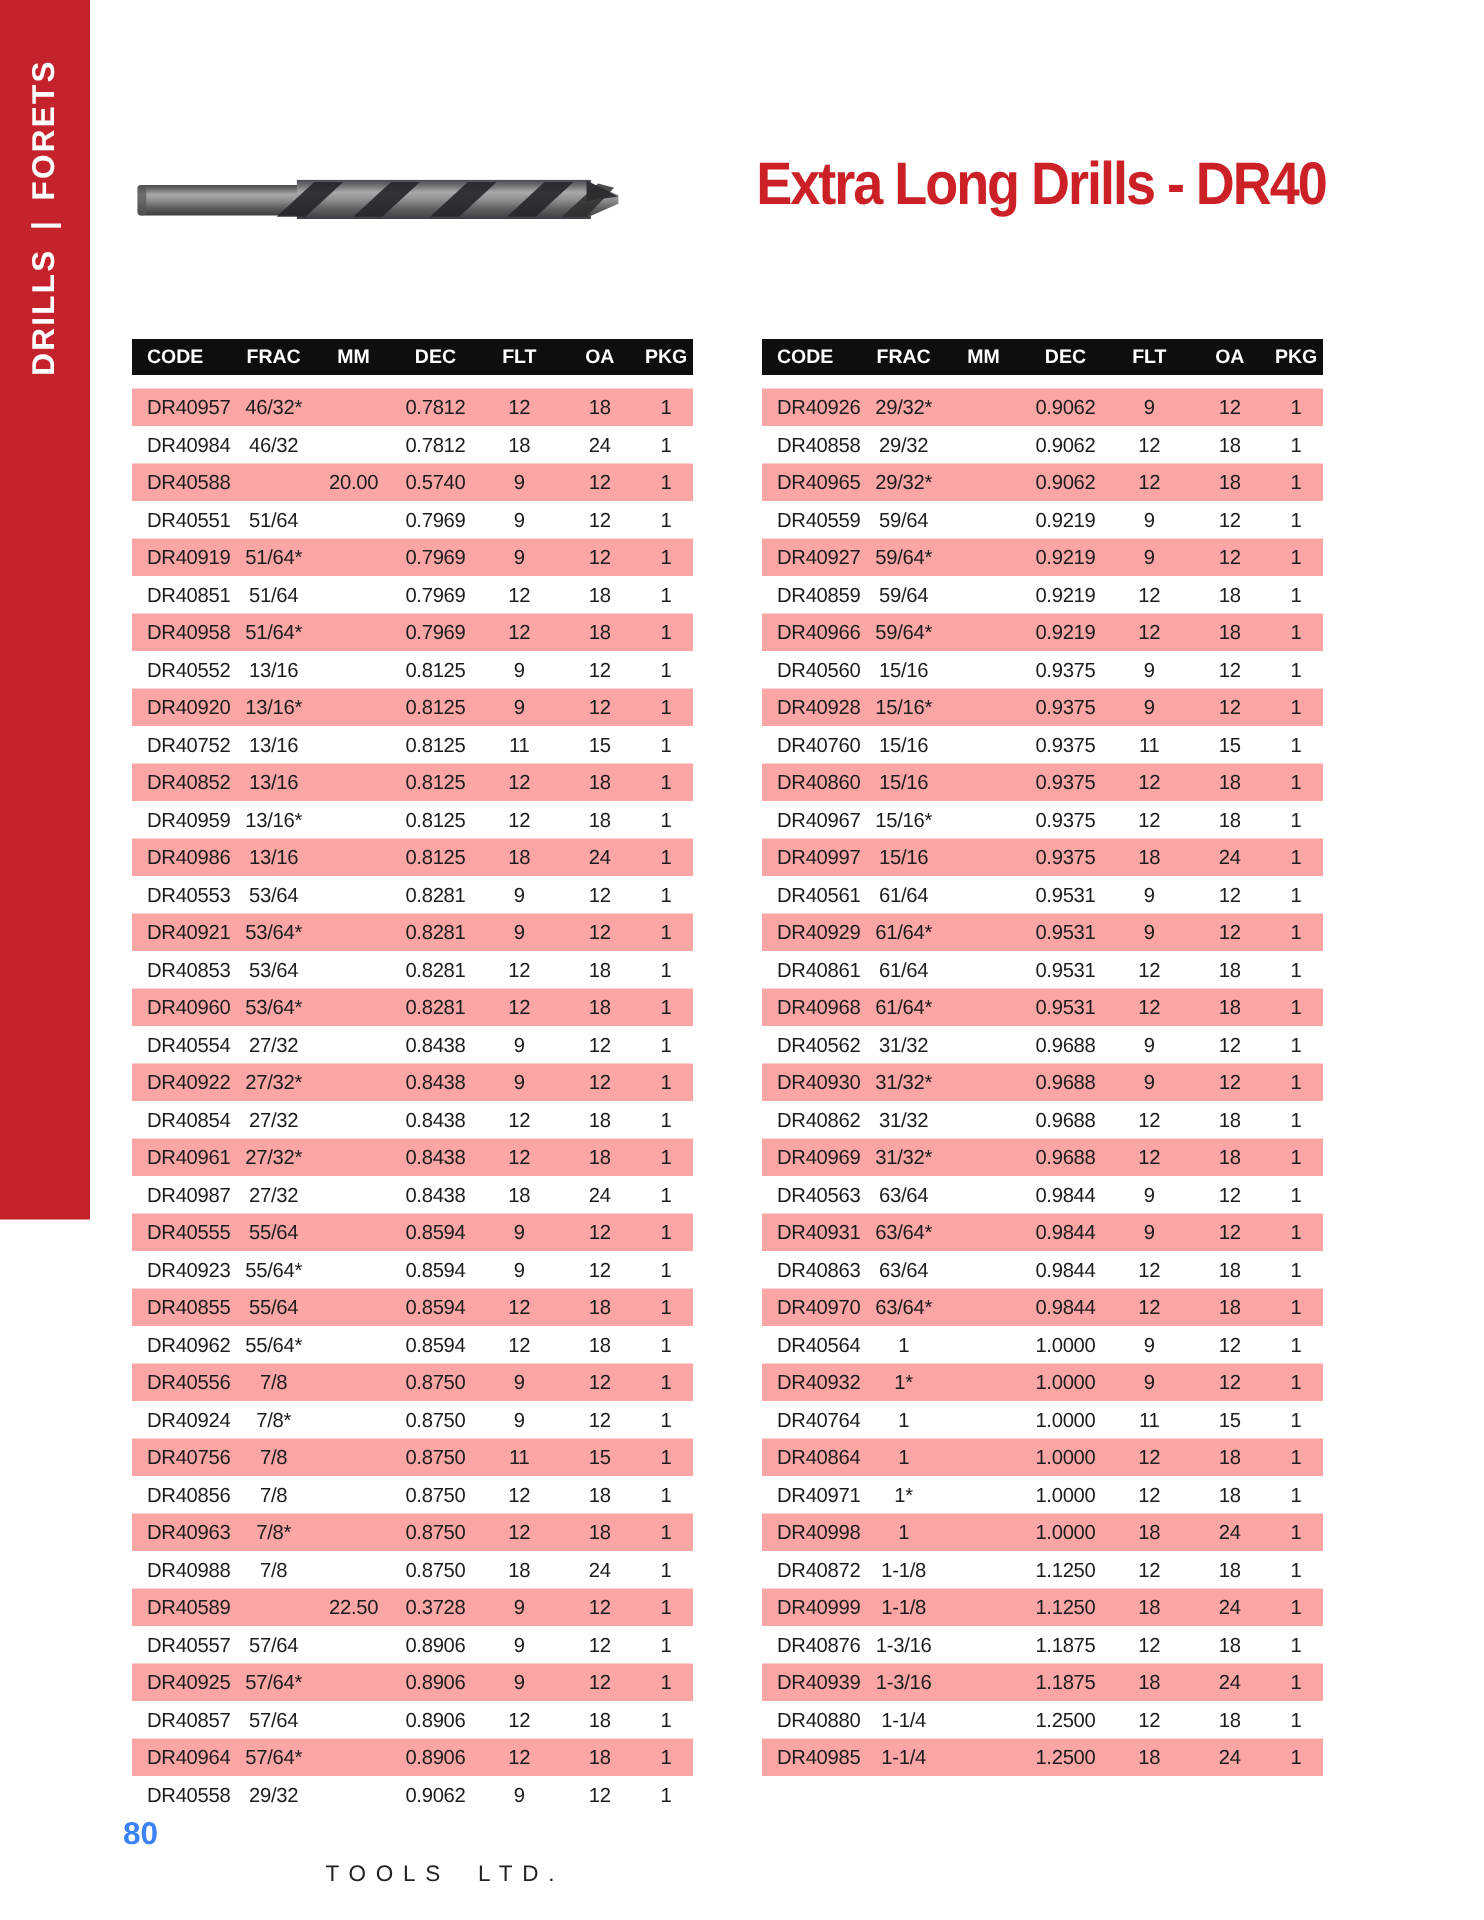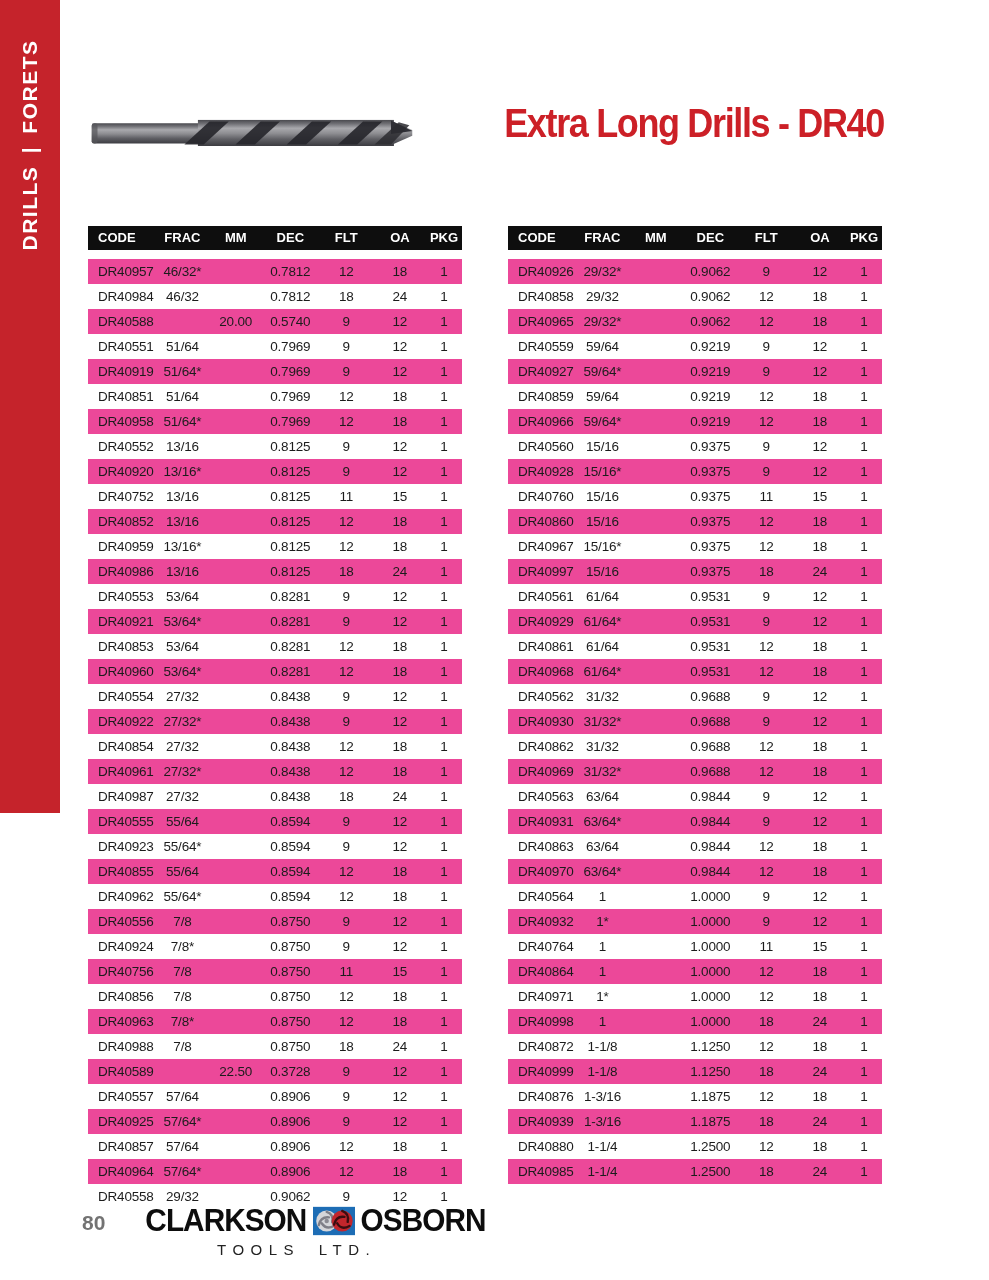--- a/index.html
+++ b/index.html
@@ -31,33 +31,33 @@
   }
   
   .drill-table { position:absolute; top:178px; width:374px;margin-top:48px; }
   .drill-table.left  { left:88px; }
   .drill-table.right { left:508px; }
   .thead {
     display:flex; height:24px; background:#0e0e0e; color:#ffffff;
     font-weight:700; font-size:13px; line-height:24px; margin-bottom:9px;
   }
   .tr { display:flex; height:25px; font-size:13.5px; line-height:25px; color:#1c1c1c; letter-spacing:-0.2px; }
-  .tr.stripe { background:#ec4899; }
+  .tr.stripe { background:#fca5a5; }
   .th, .td { text-align:center; overflow:hidden; white-space:nowrap; }
   .col0 { width:18%;  text-align:left; padding-left:10px; }
   .col1 { width:14.5%; }
   .col2 { width:14%; }
   .col3 { width:15.2%; }
   .col4 { width:14.7%; }
   .col5 { width:14%; }
   .col6 { width:9.6%; }
   
   .page-number {
     position:absolute; left:82px; top:1211px;
-    font-size:21px; font-weight:700; color:#737373;
+    font-size:21px; font-weight:700; color:#3b82f6;
   }
   .footer-brand {
     position:absolute; left:142px; top:1203px;
     display:flex; align-items:center; gap:3px;
   }
   .brand-text {
     font-size:31px; font-weight:700; color:#0d0d0d; letter-spacing:-1px;
     transform:scaleX(0.96); white-space:nowrap;
   }
   .brand-logo { width:42px; height:30px; display:block; }
@@ -803,37 +803,15 @@
           <div class="td col2"></div>
           <div class="td col3">1.2500</div>
           <div class="td col4">18</div>
           <div class="td col5">24</div>
           <div class="td col6">1</div>
         </div>
       </div>
     </div>
 
   <div class="page-number">80</div>
-  <div class="footer-brand">
-    <span class="brand-text">CLARKSON</span>
-    <svg class="brand-logo" viewBox="0 0 46 31" xmlns="http://www.w3.org/2000/svg">
-      <rect x="0" y="0" width="46" height="31" fill="#1d6db5"></rect>
-
-      <circle cx="15" cy="15.5" r="11.5" fill="#d4d5d9"></circle>
-      <g stroke="#7e7e87" stroke-width="2.6" fill="none" stroke-linecap="round">
-        <path d="M15 5.5 Q23 8 21 17"></path>
-        <path d="M6.3 20 Q8.5 10.5 17.5 11.5"></path>
-        <path d="M23 21 Q14.5 25.5 9.5 18"></path>
-      </g>
-      <circle cx="15" cy="15.5" r="2.4" fill="#8a8a92"></circle>
-
-      <circle cx="32" cy="15.5" r="11.5" fill="#c2262c"></circle>
-      <g stroke="#3a0d10" stroke-width="2.6" fill="none" stroke-linecap="round">
-        <path d="M32 4.5 Q40 7.5 38 16.5"></path>
-        <path d="M23 19.5 Q25.5 9.5 34.5 11"></path>
-        <path d="M40 21 Q31 26 26.5 18"></path>
-      </g>
-    </svg>
-    <span class="brand-text">OSBORN</span>
-  </div>
   <div class="brand-sub">TOOLS LTD.</div>
 
 </div>
 
 </body></html>

